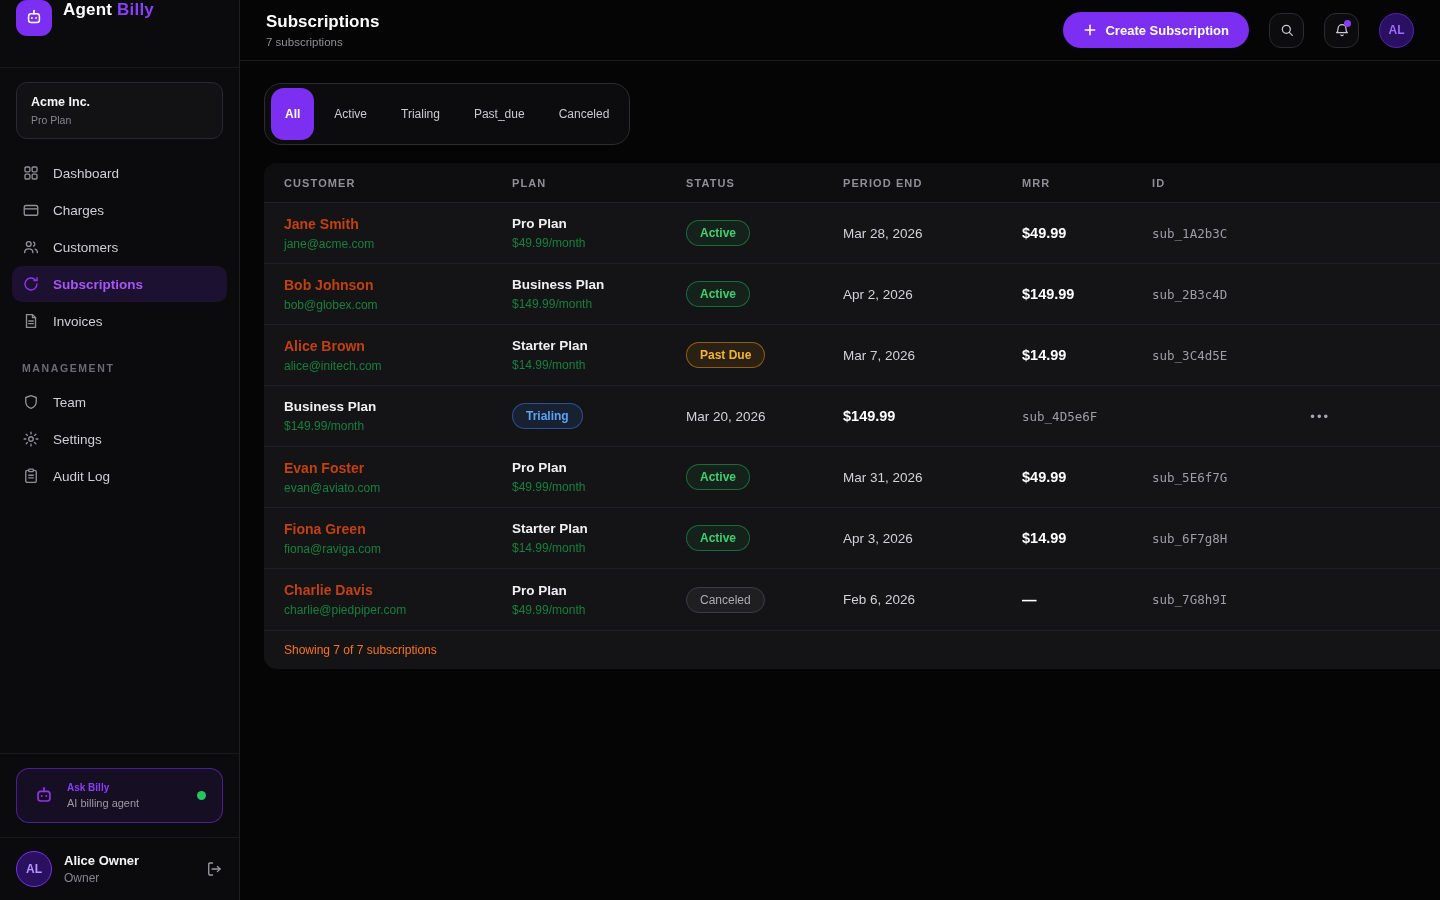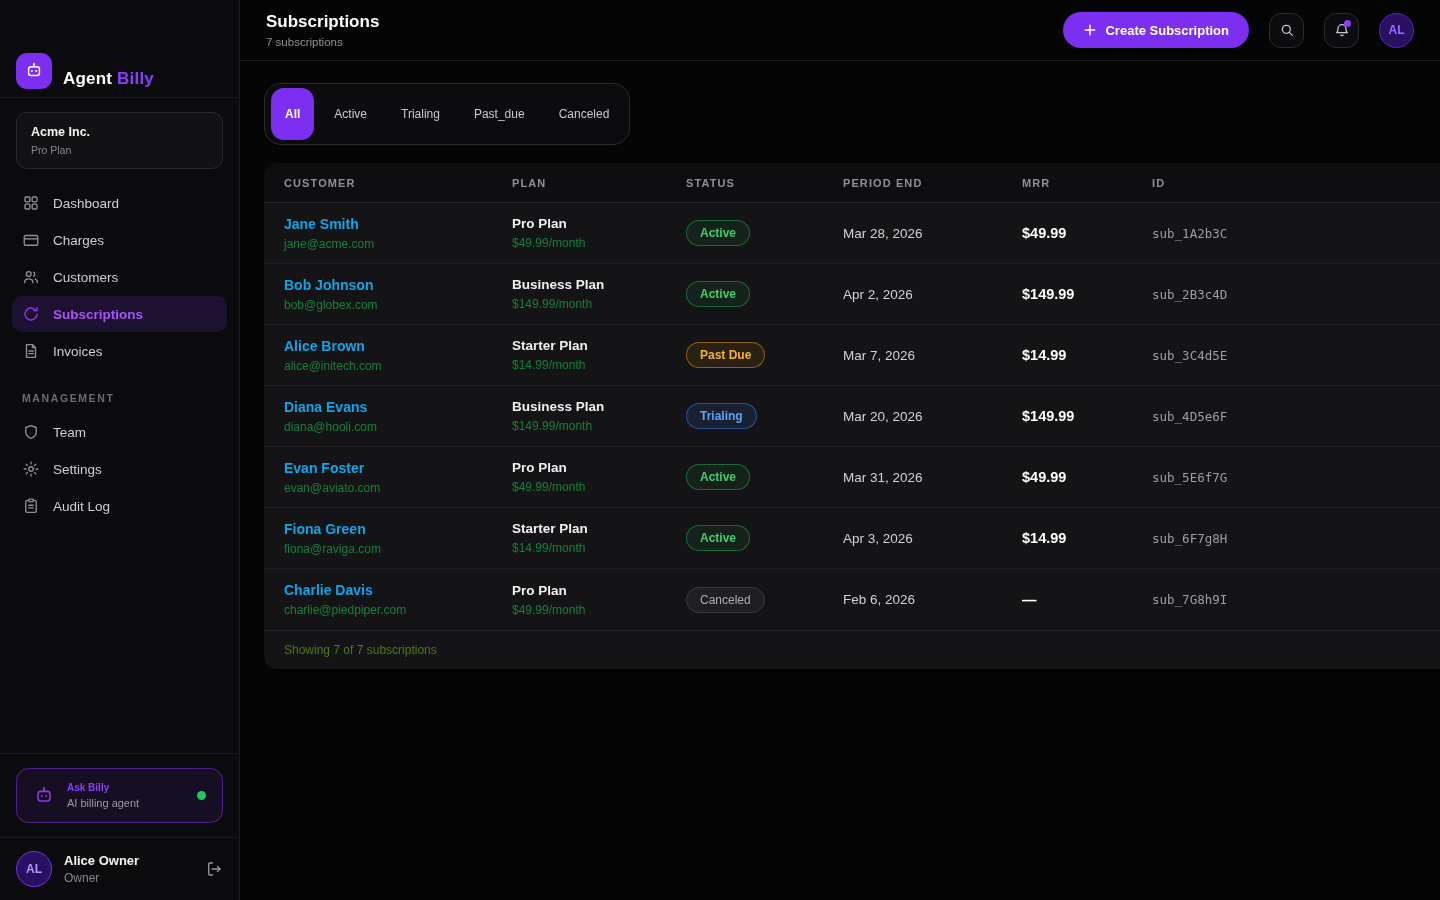--- a/index.html
+++ b/index.html
@@ -2,21 +2,21 @@
 <html><head>
 <meta charset="utf-8">
 <style>
   * { margin:0; padding:0; box-sizing:border-box; }
   html,body { width:1440px; height:900px; overflow:hidden; background:#050506; }
   body { font-family:"Liberation Sans","DejaVu Sans",sans-serif; color:#e5e5e7; }
   .app { display:flex; width:1440px; height:900px; }
 
   
   .sidebar { width:240px; height:900px; background:#0b0b0d; border-right:1px solid #1d1d20; display:flex; flex-direction:column; flex-shrink:0; }
-  .logo-row { height:68px; display:flex; align-items:flex-end; gap:11px; padding:8px 16px; border-bottom:1px solid #1a1a1d; flex-shrink:0;margin-top:30px; }
+  .logo-row { height:68px; display:flex; align-items:flex-start; gap:11px; padding:0 16px; border-bottom:1px solid #1a1a1d; flex-shrink:0; }
   .logo-badge { width:36px; height:36px; border-radius:11px; background:#7c2ff0; display:flex; align-items:center; justify-content:center; color:#fff; }
   .logo-text { font-size:17px; font-weight:800; color:#fff; letter-spacing:.2px; }
   .logo-text .accent { color:#8b3dff; }
   .org-card { margin:14px 16px 6px; padding:12px 14px; border:1px solid #29292e; background:#121214; border-radius:11px; }
   .org-name { font-size:12.5px; font-weight:700; color:#f4f4f5; }
   .org-plan { font-size:10.5px; color:#86868c; margin-top:5px; }
   .nav { padding:10px 12px 0; }
   .nav-item { display:flex; align-items:center; gap:13px; padding:9px 10px; border-radius:10px; margin-bottom:1px;
     font-size:13.5px; color:#cfcfd4; cursor:pointer; }
   .nav-item .ni { color:#8f8f96; display:flex; }
@@ -59,35 +59,35 @@
   .ftab { font-size:12px; color:#c9c9cf; padding:19px 14px; border-radius:13px; cursor:pointer; white-space:nowrap; }
   .ftab.active { background:#7c2ff0; color:#fff; font-weight:700; }
 
   
   .table-card { margin-top:18px; background:#141416; border-radius:13px; overflow:hidden; width:1388px; }
   .trow { display:grid; grid-template-columns:228px 174px 157px 179px 130px 178px 1fr; align-items:center; padding:0 20px; }
   .thead { height:40px; background:#0e0e10; border-bottom:1px solid #232327; }
   .th { font-size:11px; font-weight:700; letter-spacing:1.1px; color:#8f8f96; }
   .tbody-row { height:61px; border-bottom:1px solid #202024; }
   .tbody-row:last-of-type { border-bottom:none; }
-  .cell-primary { font-size:14px; font-weight:700; color:#0ea5e9; }
+  .cell-primary { font-size:14px; font-weight:700; color:#c2410c; }
   .cell-secondary { font-size:12px; color:#15803d; margin-top:5px; }
   .cell-plan { font-size:13.5px; font-weight:700; color:#f0f0f2; }
   .cell-period { font-size:13.5px; color:#d2d2d6; }
   .cell-mrr { font-size:14.5px; font-weight:800; color:#fff; }
   .cell-id { font-family:"DejaVu Sans Mono","Liberation Mono",monospace; font-size:12.5px; color:#9d9da3; }
   .badge { display:inline-block; padding:5px 13px; border-radius:999px; font-size:12px; font-weight:700; border:1px solid transparent; }
   .badge-active   { color:#3ecf6e; background:rgba(34,197,94,.08);  border-color:rgba(34,197,94,.45); }
   .badge-past_due { color:#f5b52a; background:rgba(245,158,11,.10); border-color:rgba(245,158,11,.5); }
   .badge-trialing { color:#5aa2f7; background:rgba(59,130,246,.12); border-color:rgba(59,130,246,.5); }
   .badge-canceled { color:#ababb2; background:rgba(255,255,255,.05); border-color:#3c3c42; font-weight:500; }
   .row-actions { text-align:right; }
   .dots-btn { background:none; border:none; color:#a5a5ab; font-size:13px; letter-spacing:2px; cursor:pointer; font-family:inherit; }
   .tfoot { height:39px; display:flex; align-items:center; padding:0 20px; border-top:1px solid #232327; }
-  .tfoot-text { font-size:12px; color:#4d7c0f; }
+  .tfoot-text { font-size:12px; color:#f97316; }
   svg { display:block; }
 </style>
 </head>
 <body>
 
 <div class="app">
 
   <aside class="sidebar">
     <div class="logo-row">
       <div class="logo-badge">
@@ -344,24 +344,20 @@
     <span class="cell-period">Mar 7, 2026</span>
     <span class="cell-mrr">$14.99</span>
     <span class="cell-id">sub_3C4d5E</span>
     <span class="row-actions">
       <button class="dots-btn">•••</button>
     </span>
   </div>
 
   <div class="trow tbody-row">
     <span>
-      <div class="cell-primary">Diana Evans</div>
-      <div class="cell-secondary">diana@hooli.com</div>
-    </span>
-    <span>
       <div class="cell-plan">Business Plan</div>
       <div class="cell-secondary">$149.99/month</div>
     </span>
     <span>
       <span class="badge badge-trialing">Trialing</span>
     </span>
     <span class="cell-period">Mar 20, 2026</span>
     <span class="cell-mrr">$149.99</span>
     <span class="cell-id">sub_4D5e6F</span>
     <span class="row-actions">

